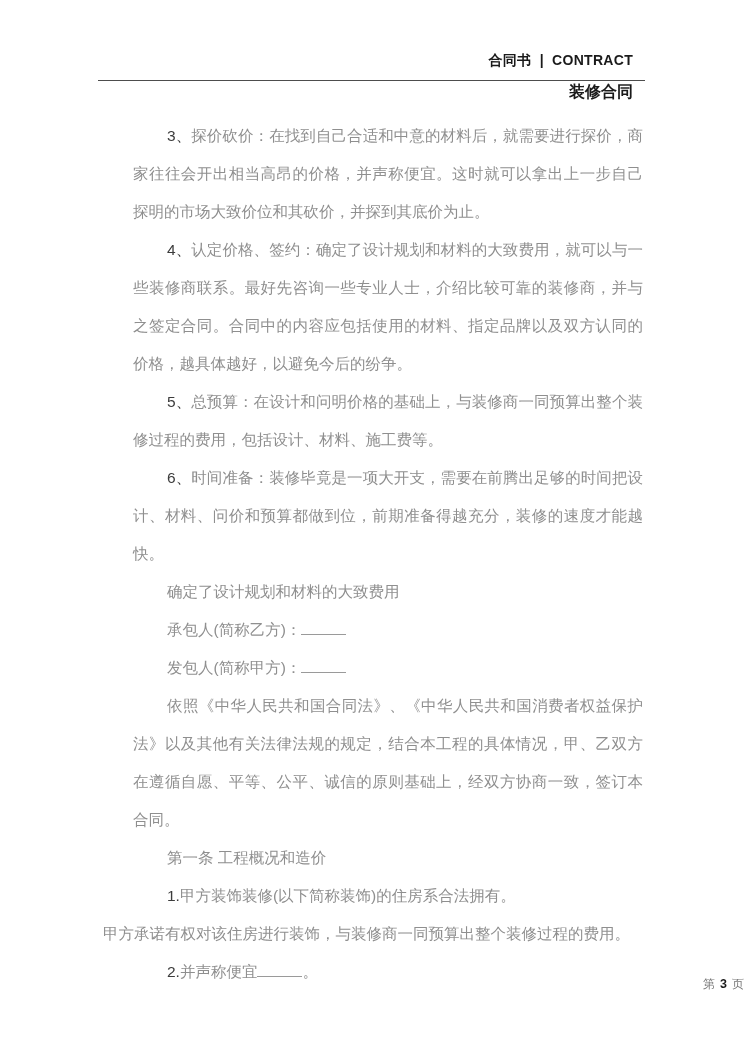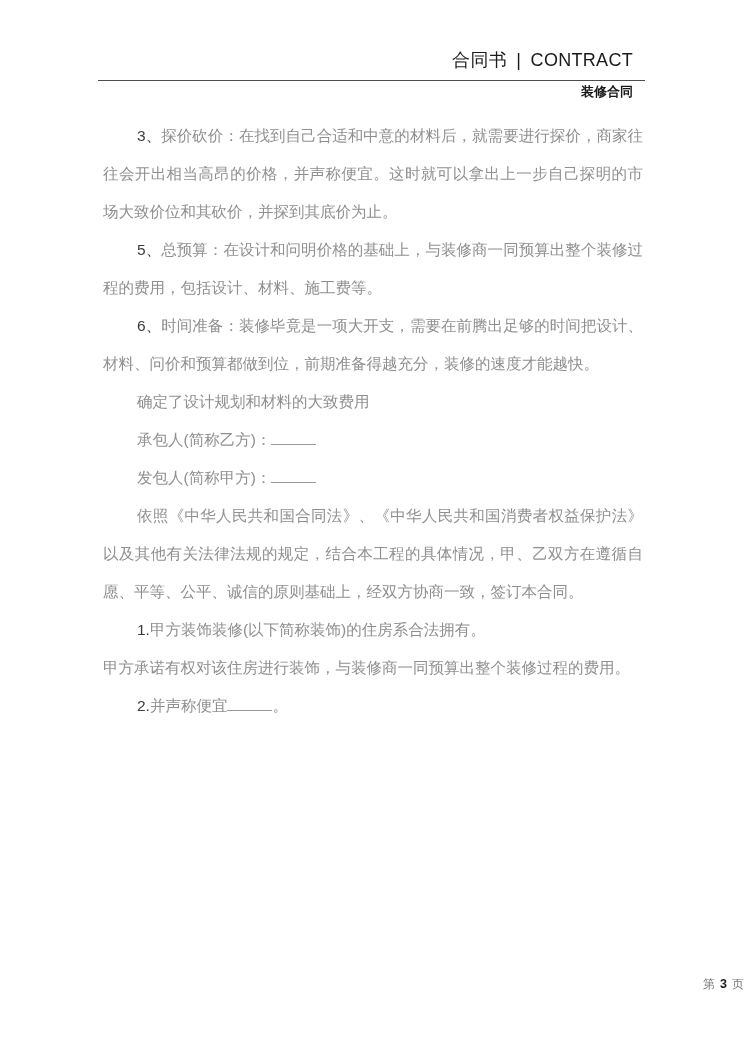--- a/index.html
+++ b/index.html
@@ -15,55 +15,55 @@
   
   .header {
     position: absolute;
     left: 98px;
     top: 52px;
     width: 547px;
   }
   .header-title {
     text-align: right;
     padding-right: 12px;
-    font-size: 18px;
-    font-weight: normal;
+    font-size: 14px;
+    font-weight: bold;
     color: #1a1a1a;
     letter-spacing: 0.3px;
     line-height: 16px;
   }
   .header-title .sep { margin: 0 4px; }
   .header-divider {
     margin-top: 12px;
     border-bottom: 1px solid #4d4d4d;
     height: 0;
   }
   .header-subtitle {
     text-align: right;
     padding-right: 12px;
     margin-top: 4px;
-    font-size: 13px;
+    font-size: 16px;
     font-weight: bold;
     color: #1a1a1a;
     line-height: 14px;
   }
 
   
   .doc-body {
     position: absolute;
     left: 103px;
     top: 117px;
     width: 540px;
     font-size: 15.5px;
     line-height: 38px;
     color: #8f8f8f;
     text-align: justify;
   }
   .para { margin: 0; }
-  .para.indent { text-indent: 34px; }
+  .para.indent { text-indent: 34px; margin-left: 30px; }
   .num { color: #3c3c3c; }
   .blank {
     display: inline-block;
     width: 45px;
     height: 14px;
     border-bottom: 1px solid #9a9a9a;
     vertical-align: baseline;
   }
 
   
@@ -94,26 +94,28 @@
       <span>合同书</span>
       <span class="sep">|</span>
       <span>CONTRACT</span>
     </div>
     <div class="header-divider"></div>
     <div class="header-subtitle">装修合同</div>
   </div>
 
   <div class="doc-body">
       <p class="para indent"><span class="num">3、</span><span>探价砍价：在找到自己合适和中意的材料后，就需要进行探价，商家往往会开出相当高昂的价格，并声称便宜。这时就可以拿出上一步自己探明的市场大致价位和其砍价，并探到其底价为止。</span></p>
+      <p class="para indent"><span class="num">4、</span><span>认定价格、签约：确定了设计规划和材料的大致费用，就可以与一些装修商联系。最好先咨询一些专业人士，介绍比较可靠的装修商，并与之签定合同。合同中的内容应包括使用的材料、指定品牌以及双方认同的价格，越具体越好，以避免今后的纷争。</span></p>
       <p class="para indent"><span class="num">5、</span><span>总预算：在设计和问明价格的基础上，与装修商一同预算出整个装修过程的费用，包括设计、材料、施工费等。</span></p>
       <p class="para indent"><span class="num">6、</span><span>时间准备：装修毕竟是一项大开支，需要在前腾出足够的时间把设计、材料、问价和预算都做到位，前期准备得越充分，装修的速度才能越快。</span></p>
       <p class="para indent"><span>确定了设计规划和材料的大致费用</span></p>
       <p class="para indent"><span>承包人(简称乙方)：</span><span class="blank"></span></p>
       <p class="para indent"><span>发包人(简称甲方)：</span><span class="blank"></span></p>
       <p class="para indent"><span>依照《中华人民共和国合同法》、《中华人民共和国消费者权益保护法》以及其他有关法律法规的规定，结合本工程的具体情况，甲、乙双方在遵循自愿、平等、公平、诚信的原则基础上，经双方协商一致，签订本合同。</span></p>
+      <p class="para indent"><span>第一条 工程概况和造价</span></p>
       <p class="para indent"><span class="num">1.</span><span>甲方装饰装修(以下简称装饰)的住房系合法拥有。</span></p>
       <p class="para"><span>甲方承诺有权对该住房进行装饰，与装修商一同预算出整个装修过程的费用。</span></p>
       <p class="para indent"><span class="num">2.</span><span>并声称便宜</span><span class="blank"></span><span>。</span></p>
     </div>
 
   <div class="footer">
     <span>第</span><span class="page-num">3</span><span>页</span>
   </div>
 
 </div>

